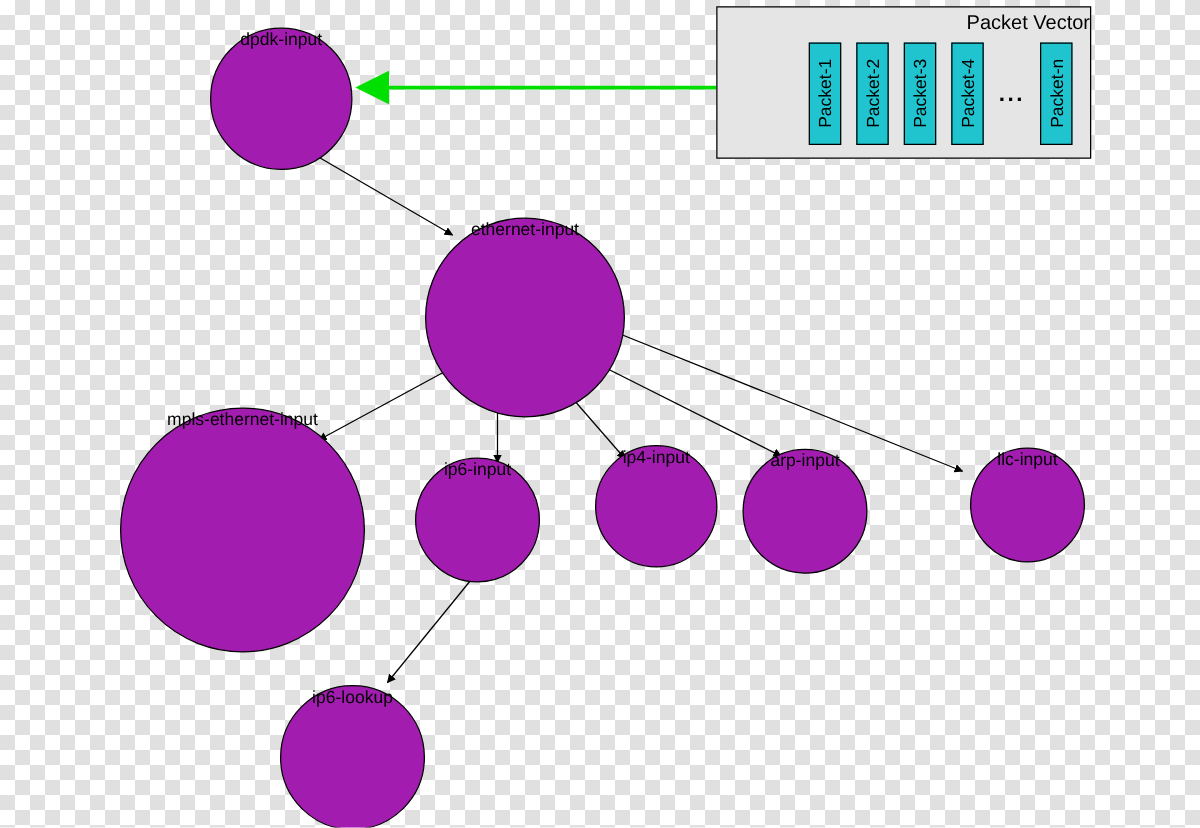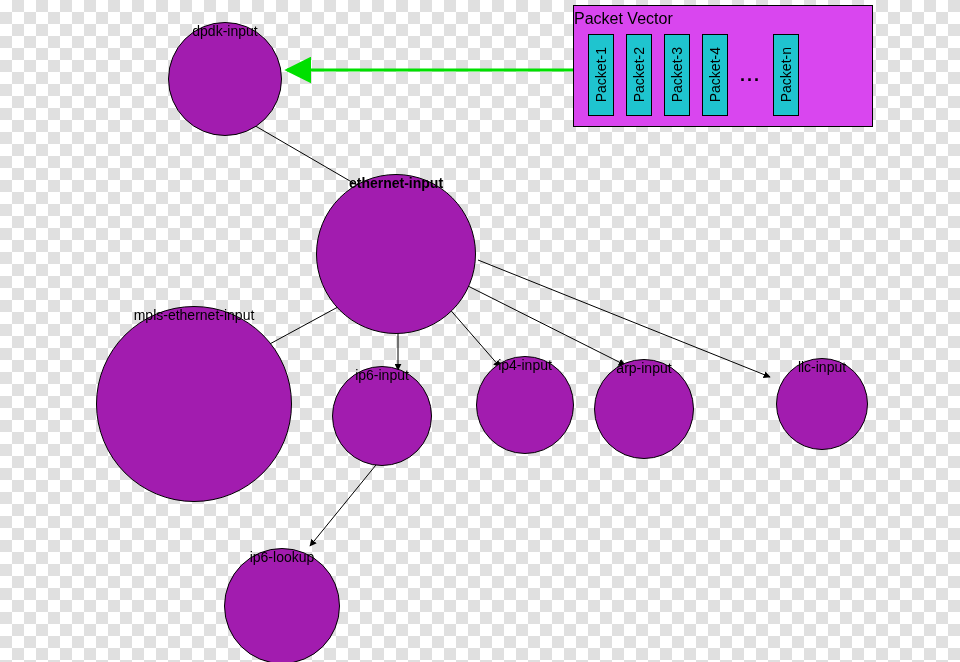--- a/index.html
+++ b/index.html
@@ -31,24 +31,24 @@
       align-items: flex-start;
       justify-content: center;
       text-align: center;
       font-size: 14px;
       color: #000;
       background: #a21caf;
     }
     .packet-box {
       position: absolute;
       border: 1px solid #000;
-      background: #d946ef;
+      background: #e5e5e5;
       display: flex;
       flex-direction: column;
-      align-items: flex-start;
+      align-items: flex-end;
     }
     .packet-box-title {
       font-size: 16px;
       padding: 4px 0 2px 0;
     }
     .packet-row {
       display: flex;
       align-items: center;
       gap: 12px;
       padding: 4px 14px 10px 14px;
@@ -123,25 +123,25 @@
     <div class="packet">
         <span>Packet-n</span>
       </div>
   </div>
 </div>
 
 <div class="node" style="left:168px; top:22px; width:114px; height:114px;">
   <span>dpdk-input</span>
 </div>
 
-<div class="node" style="left:316px; top:174px; width:160px; height:160px;font-weight:bold;">
+<div class="node" style="left:340px; top:174px; width:160px; height:160px;">
   <span>ethernet-input</span>
 </div>
 
-<div class="node" style="left:96px; top:306px; width:196px; height:196px;">
+<div class="node" style="left:96px; top:326px; width:196px; height:196px;">
   <span>mpls-ethernet-input</span>
 </div>
 
 <div class="node" style="left:332px; top:366px; width:100px; height:100px;">
   <span>ip6-input</span>
 </div>
 
 <div class="node" style="left:476px; top:356px; width:98px; height:98px;">
   <span>ip4-input</span>
 </div>

